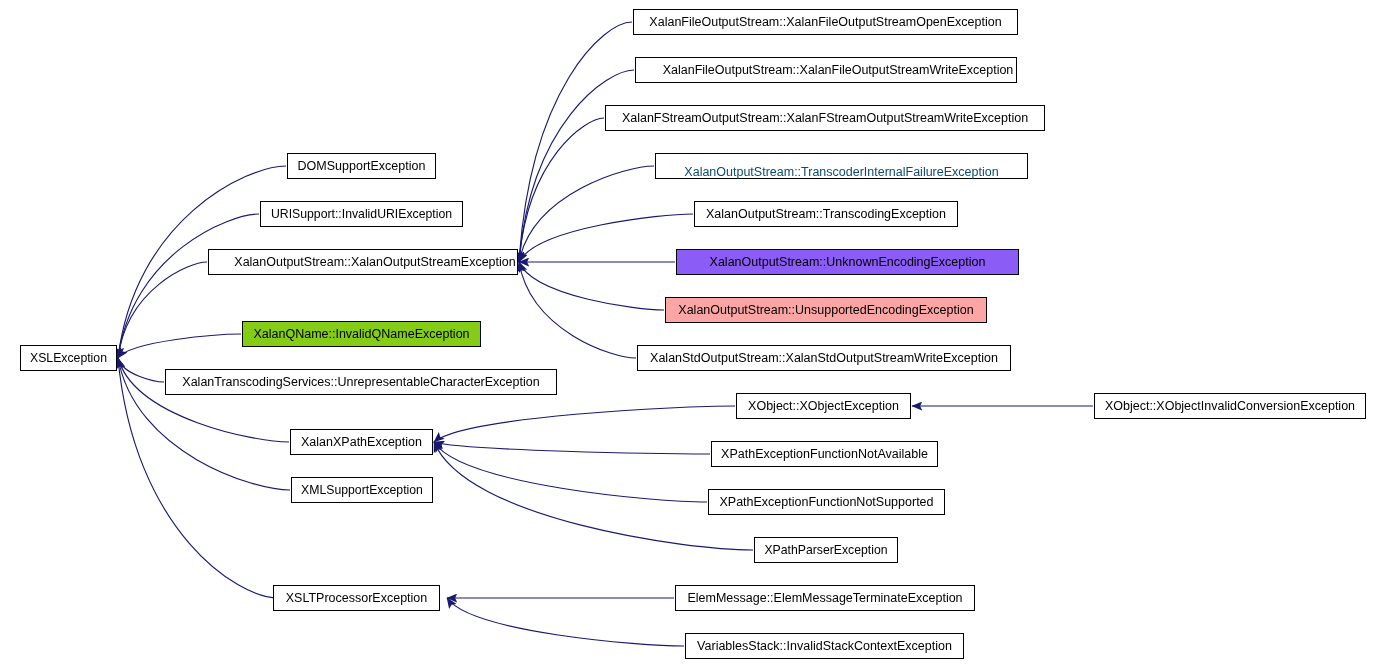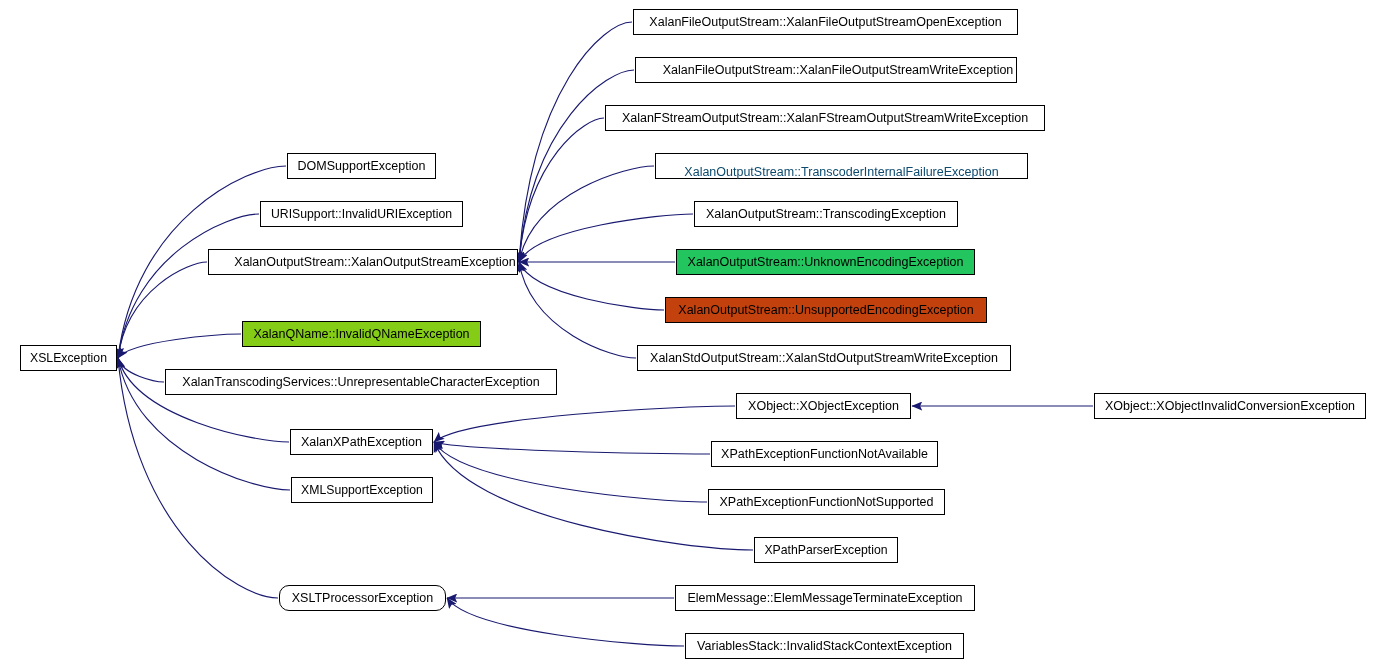--- a/index.html
+++ b/index.html
@@ -101,42 +101,42 @@
       </div>
       <div class="node-box" style="left: 165px; top: 369px; width: 392px; border-color: rgb(0, 0, 0); background-color: rgb(255, 255, 255); color: rgb(0, 0, 0);">
         <span class="node-label">XalanTranscodingServices::UnrepresentableCharacterException</span>
       </div>
       <div class="node-box" style="left: 290px; top: 429px; width: 143px; border-color: rgb(0, 0, 0); background-color: rgb(255, 255, 255); color: rgb(0, 0, 0);">
         <span class="node-label">XalanXPathException</span>
       </div>
       <div class="node-box" style="left: 291px; top: 477px; width: 142px; border-color: rgb(0, 0, 0); background-color: rgb(255, 255, 255); color: rgb(0, 0, 0);">
         <span class="node-label" style="font-size: 12.25px;">XMLSupportException</span>
       </div>
-      <div class="node-box" style="left: 279px; top: 585px; width: 167px; border-color: rgb(0, 0, 0); background-color: rgb(255, 255, 255); color: rgb(0, 0, 0); border-radius: 10px;">
+      <div class="node-box" style="left: 273px; top: 585px; width: 167px; border-color: rgb(0, 0, 0); background-color: rgb(255, 255, 255); color: rgb(0, 0, 0);">
         <span class="node-label">XSLTProcessorException</span>
       </div>
       <div class="node-box" style="left: 633px; top: 9px; width: 385px; border-color: rgb(0, 0, 0); background-color: rgb(255, 255, 255); color: rgb(0, 0, 0);">
         <span class="node-label">XalanFileOutputStream::XalanFileOutputStreamOpenException</span>
       </div>
       <div class="node-box" style="left: 635px; top: 57px; width: 382px; border-color: rgb(0, 0, 0); background-color: rgb(255, 255, 255); color: rgb(0, 0, 0); padding-left: 24px;">
         <span class="node-label">XalanFileOutputStream::XalanFileOutputStreamWriteException</span>
       </div>
       <div class="node-box" style="left: 605px; top: 105px; width: 440px; border-color: rgb(0, 0, 0); background-color: rgb(255, 255, 255); color: rgb(0, 0, 0);">
         <span class="node-label">XalanFStreamOutputStream::XalanFStreamOutputStreamWriteException</span>
       </div>
       <div class="node-box" style="left: 655px; top: 153px; width: 373px; border-color: rgb(0, 0, 0); background-color: rgb(255, 255, 255); color: #0c4a6e; align-items: flex-end;">
         <span class="node-label">XalanOutputStream::TranscoderInternalFailureException</span>
       </div>
       <div class="node-box" style="left: 694px; top: 201px; width: 264px; border-color: rgb(0, 0, 0); background-color: rgb(255, 255, 255); color: rgb(0, 0, 0);">
         <span class="node-label">XalanOutputStream::TranscodingException</span>
       </div>
-      <div class="node-box" style="left: 676px; top: 249px; width: 299px; border-color: rgb(0, 0, 0); background-color: #22c55e; color: rgb(0, 0, 0);">
+      <div class="node-box" style="left: 676px; top: 249px; width: 343px; border-color: rgb(0, 0, 0); background-color: #8b5cf6; color: rgb(0, 0, 0);">
         <span class="node-label">XalanOutputStream::UnknownEncodingException</span>
       </div>
-      <div class="node-box" style="left: 665px; top: 297px; width: 322px; border-color: rgb(0, 0, 0); background-color: #c2410c; color: rgb(0, 0, 0);">
+      <div class="node-box" style="left: 665px; top: 297px; width: 322px; border-color: rgb(0, 0, 0); background-color: #fca5a5; color: rgb(0, 0, 0);">
         <span class="node-label">XalanOutputStream::UnsupportedEncodingException</span>
       </div>
       <div class="node-box" style="left: 637px; top: 345px; width: 374px; border-color: rgb(0, 0, 0); background-color: rgb(255, 255, 255); color: rgb(0, 0, 0);">
         <span class="node-label">XalanStdOutputStream::XalanStdOutputStreamWriteException</span>
       </div>
       <div class="node-box" style="left: 736px; top: 393px; width: 175px; border-color: rgb(0, 0, 0); background-color: rgb(255, 255, 255); color: rgb(0, 0, 0);">
         <span class="node-label">XObject::XObjectException</span>
       </div>
       <div class="node-box" style="left: 711px; top: 441px; width: 227px; border-color: rgb(0, 0, 0); background-color: rgb(255, 255, 255); color: rgb(0, 0, 0);">
         <span class="node-label">XPathExceptionFunctionNotAvailable</span>

